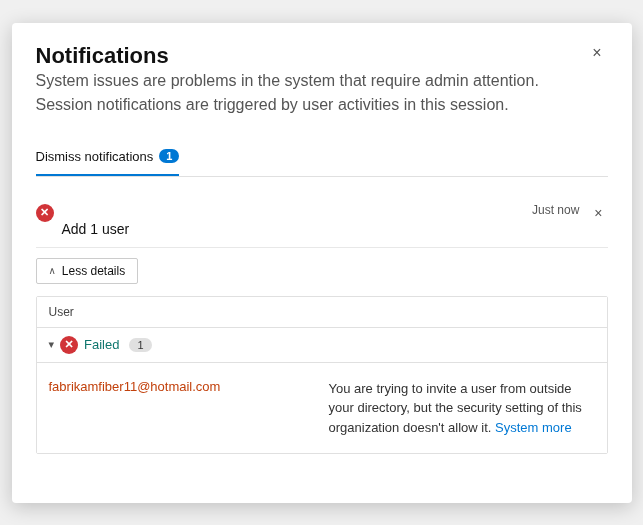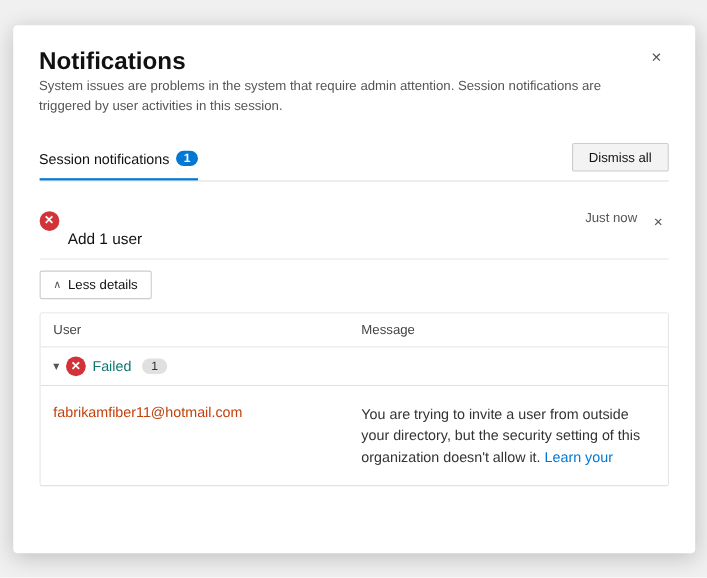--- a/index.html
+++ b/index.html
@@ -36,21 +36,21 @@
     .close-btn {
       background: none;
       border: none;
       cursor: pointer;
       font-size: 16px;
       color: #555;
       padding: 2px 6px;
       line-height: 1;
     }
     .dialog-subtitle {
-      font-size: 12px;
+      font-size: 16px;
       color: #555;
       margin-bottom: 16px;
       line-height: 1.5;
       max-width: 520px;
     }
     .tabs-row {
       display: flex;
       justify-content: space-between;
       align-items: center;
       border-bottom: 1px solid #e0e0e0;
@@ -218,24 +218,23 @@
     <div>
       <div class="dialog-title">Notifications</div>
       <div class="dialog-subtitle">System issues are problems in the system that require admin attention. Session notifications are triggered by user activities in this session.</div>
     </div>
     <button class="close-btn">×</button>
   </div>
 
   
   <div class="tabs-row">
     <div class="tab">
-      <span>Session notifications</span>
+      <span>Dismiss notifications</span>
       <span class="tab-badge">1</span>
     </div>
-    <button class="dismiss-all-btn">Dismiss all</button>
   </div>
 
   
   <div class="notification-item">
     <div class="notif-left">
       <div class="error-icon">✕</div>
       <span class="notif-title">Add 1 user</span>
     </div>
     <div class="notif-right">
       <span class="just-now">Just now</span>
@@ -247,32 +246,31 @@
   <button class="details-toggle">
     <span class="chevron-up">∧</span>
     <span>Less details</span>
   </button>
 
   
   <div class="table-section">
 
     <div class="table-header-row">
       <div class="col-user">User</div>
-      <div class="col-message">Message</div>
     </div>
 
     <div class="failed-row">
       <span class="chevron-down">▾</span>
       <div class="error-icon">✕</div>
       <span class="failed-label">Failed</span>
       <span class="failed-badge">1</span>
     </div>
 
     <div class="data-row">
       <div class="col-user">fabrikamfiber11@hotmail.com</div>
       <div class="col-message">
         <span>You are trying to invite a user from outside your directory, but the security setting of this organization doesn't allow it.</span>
         <span> </span>
-        <a class="learn-more-link">Learn your</a>
+        <a class="learn-more-link">System more</a>
       </div>
     </div>
   </div>
 </div>
 
 </body></html>

